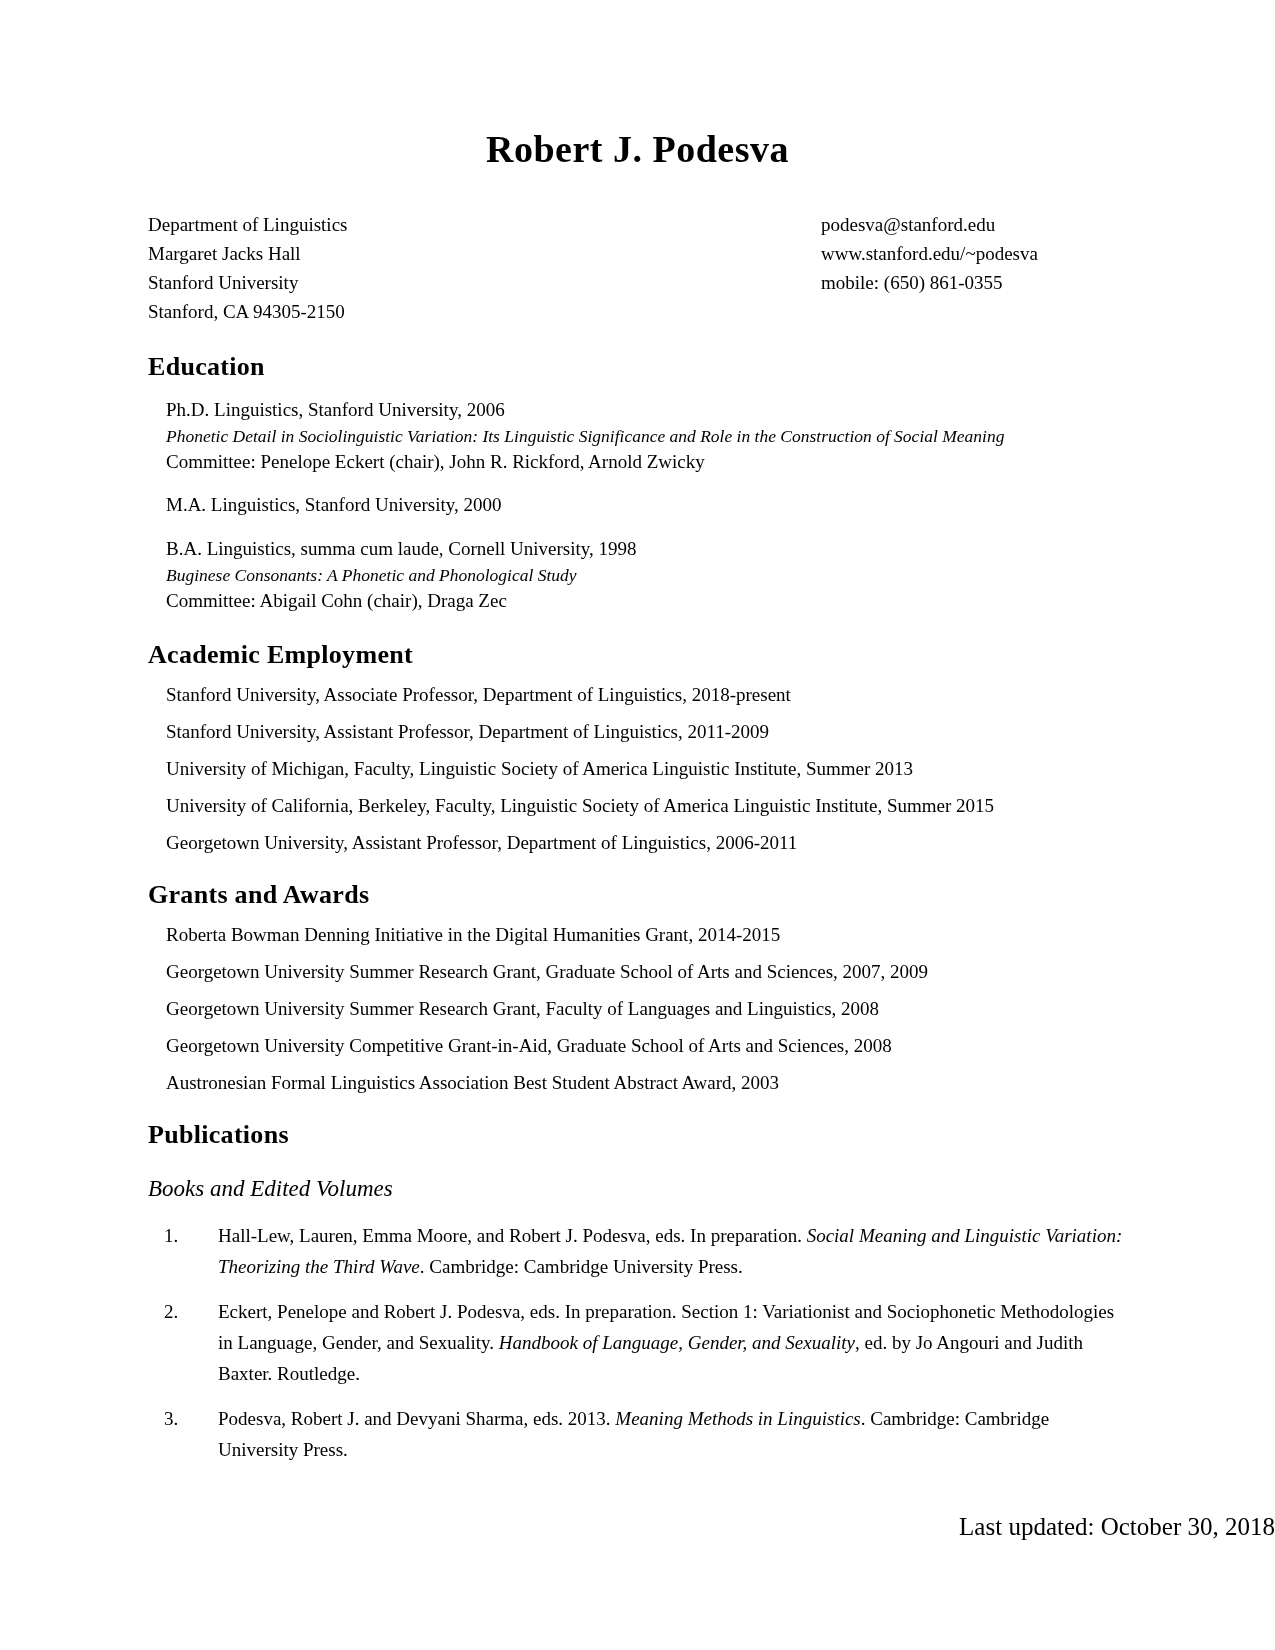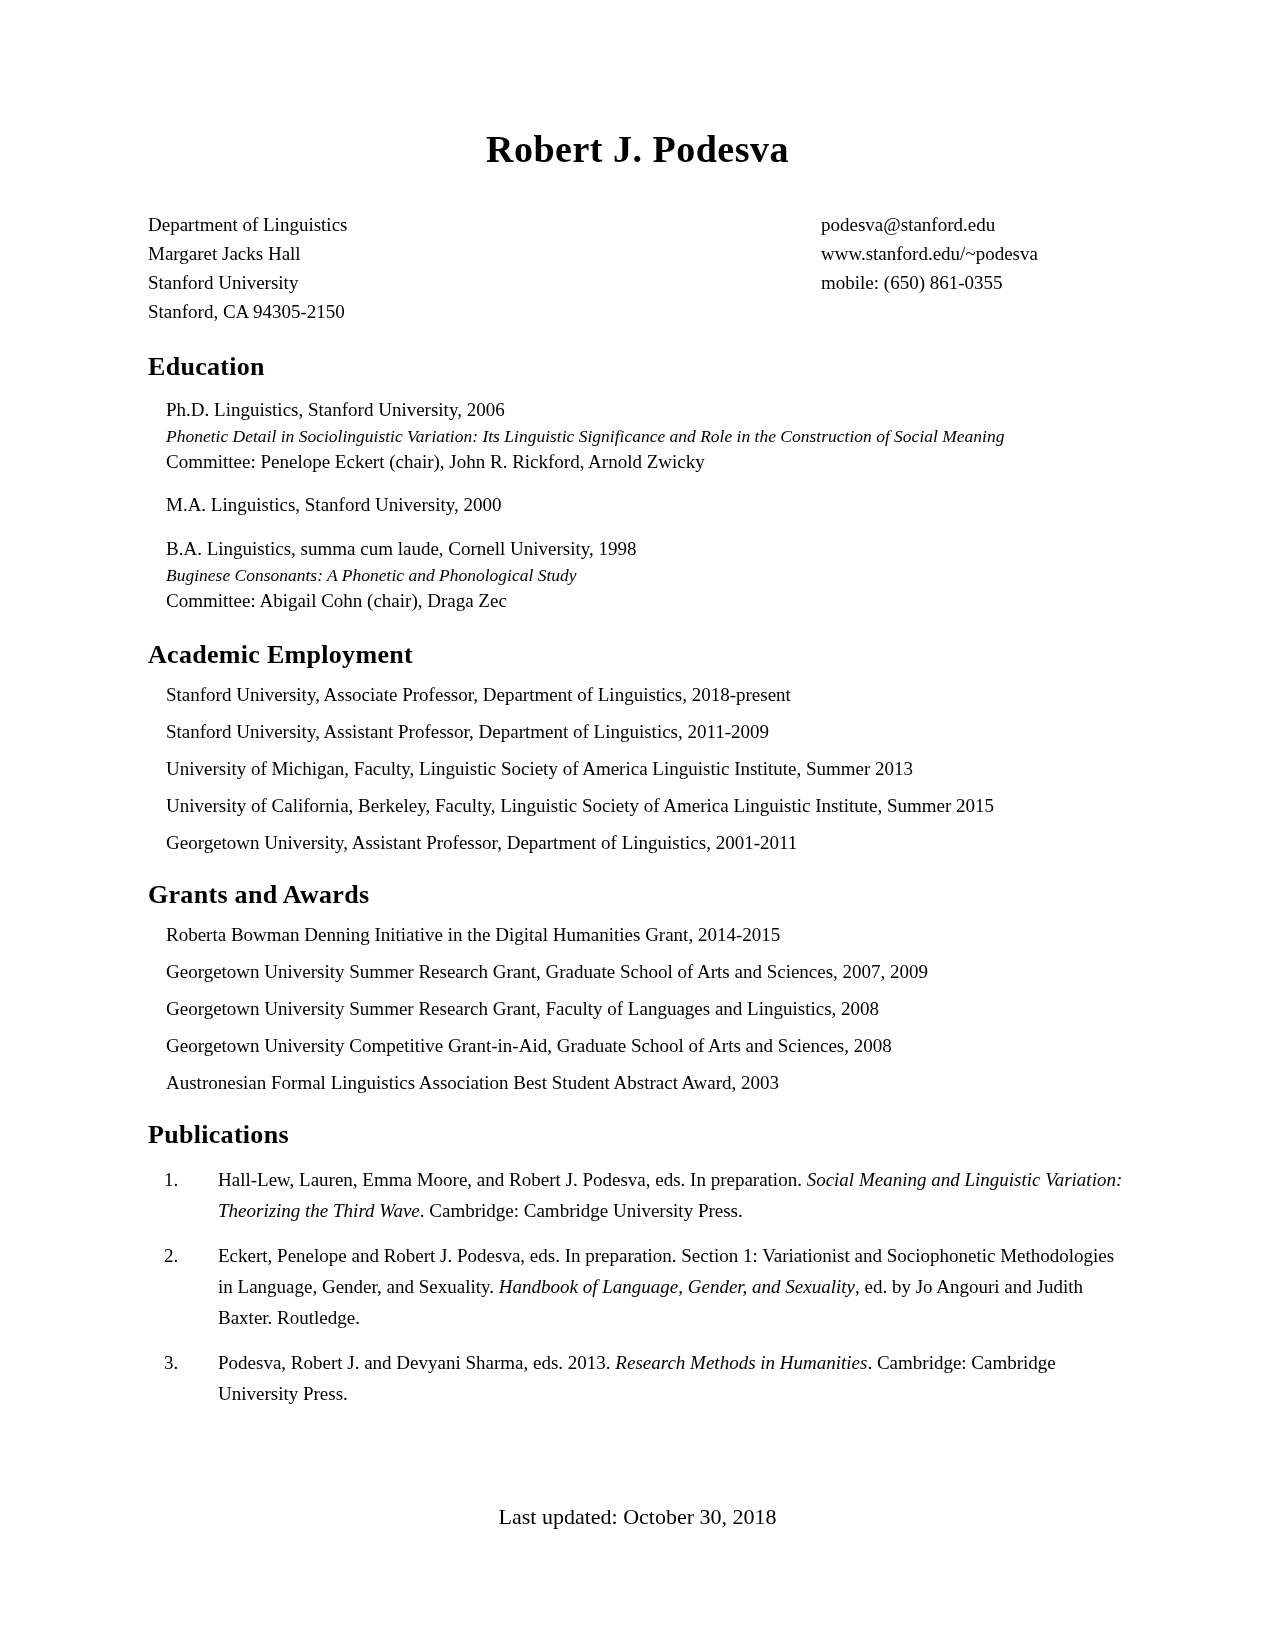--- a/index.html
+++ b/index.html
@@ -49,23 +49,23 @@
   }
   .pub-list { padding-left: 16px; }
   .pub-item { display: flex; margin-bottom: 14px; }
   .pub-num { flex: none; width: 54px; font-size: 19px; line-height: 31px; }
   .pub-text { flex: 1; max-width: 916px; font-size: 19px; line-height: 31px; }
   .seg.italic { font-style: italic; }
   .footer {
     position: absolute;
     left: 0;
     right: 0;
-    bottom: 120px;
-    text-align: center;
-    font-size: 22px;
+    bottom: 109px;
+    text-align: right;
+    font-size: 25px;
   }
 </style>
 </head>
 <body>
 
 <div class="page">
 
   <h1 class="title">Robert J. Podesva</h1>
 
   <div class="contact">
@@ -115,51 +115,52 @@
   <div class="section-body">
 
       <div class="plain-entry">Stanford University, Associate Professor, Department of Linguistics, 2018-present</div>
 
       <div class="plain-entry">Stanford University, Assistant Professor, Department of Linguistics, 2011-2009</div>
 
       <div class="plain-entry">University of Michigan, Faculty, Linguistic Society of America Linguistic Institute, Summer 2013</div>
 
       <div class="plain-entry">University of California, Berkeley, Faculty, Linguistic Society of America Linguistic Institute, Summer 2015</div>
 
-      <div class="plain-entry">Georgetown University, Assistant Professor, Department of Linguistics, 2001-2011</div>
+      <div class="plain-entry">Georgetown University, Assistant Professor, Department of Linguistics, 2006-2011</div>
     </div>
 
   <h2 class="section-heading">Grants and Awards</h2>
   <div class="section-body">
 
       <div class="plain-entry">Roberta Bowman Denning Initiative in the Digital Humanities Grant, 2014-2015</div>
 
       <div class="plain-entry">Georgetown University Summer Research Grant, Graduate School of Arts and Sciences, 2007, 2009</div>
 
       <div class="plain-entry">Georgetown University Summer Research Grant, Faculty of Languages and Linguistics, 2008</div>
 
       <div class="plain-entry">Georgetown University Competitive Grant-in-Aid, Graduate School of Arts and Sciences, 2008</div>
 
       <div class="plain-entry">Austronesian Formal Linguistics Association Best Student Abstract Award, 2003</div>
     </div>
 
   <h2 class="section-heading">Publications</h2>
+  <h3 class="subsection-heading">Books and Edited Volumes</h3>
   <div class="pub-list">
 
       <div class="pub-item">
         <div class="pub-num">1.</div>
         <div class="pub-text"><span class="seg">Hall-Lew, Lauren, Emma Moore, and Robert J. Podesva, eds. In preparation. </span><span class="seg italic">Social Meaning and Linguistic Variation: Theorizing the Third Wave</span><span class="seg">. Cambridge: Cambridge University Press.</span></div>
       </div>
 
       <div class="pub-item">
         <div class="pub-num">2.</div>
         <div class="pub-text"><span class="seg">Eckert, Penelope and Robert J. Podesva, eds. In preparation. Section 1: Variationist and Sociophonetic Methodologies in Language, Gender, and Sexuality. </span><span class="seg italic">Handbook of Language, Gender, and Sexuality</span><span class="seg">, ed. by Jo Angouri and Judith Baxter. Routledge.</span></div>
       </div>
 
       <div class="pub-item">
         <div class="pub-num">3.</div>
-        <div class="pub-text"><span class="seg">Podesva, Robert J. and Devyani Sharma, eds. 2013. </span><span class="seg italic">Research Methods in Humanities</span><span class="seg">. Cambridge: Cambridge University Press.</span></div>
+        <div class="pub-text"><span class="seg">Podesva, Robert J. and Devyani Sharma, eds. 2013. </span><span class="seg italic">Meaning Methods in Linguistics</span><span class="seg">. Cambridge: Cambridge University Press.</span></div>
       </div>
     </div>
 
   <div class="footer">Last updated: October 30, 2018</div>
 
 </div>
 
 </body></html>

